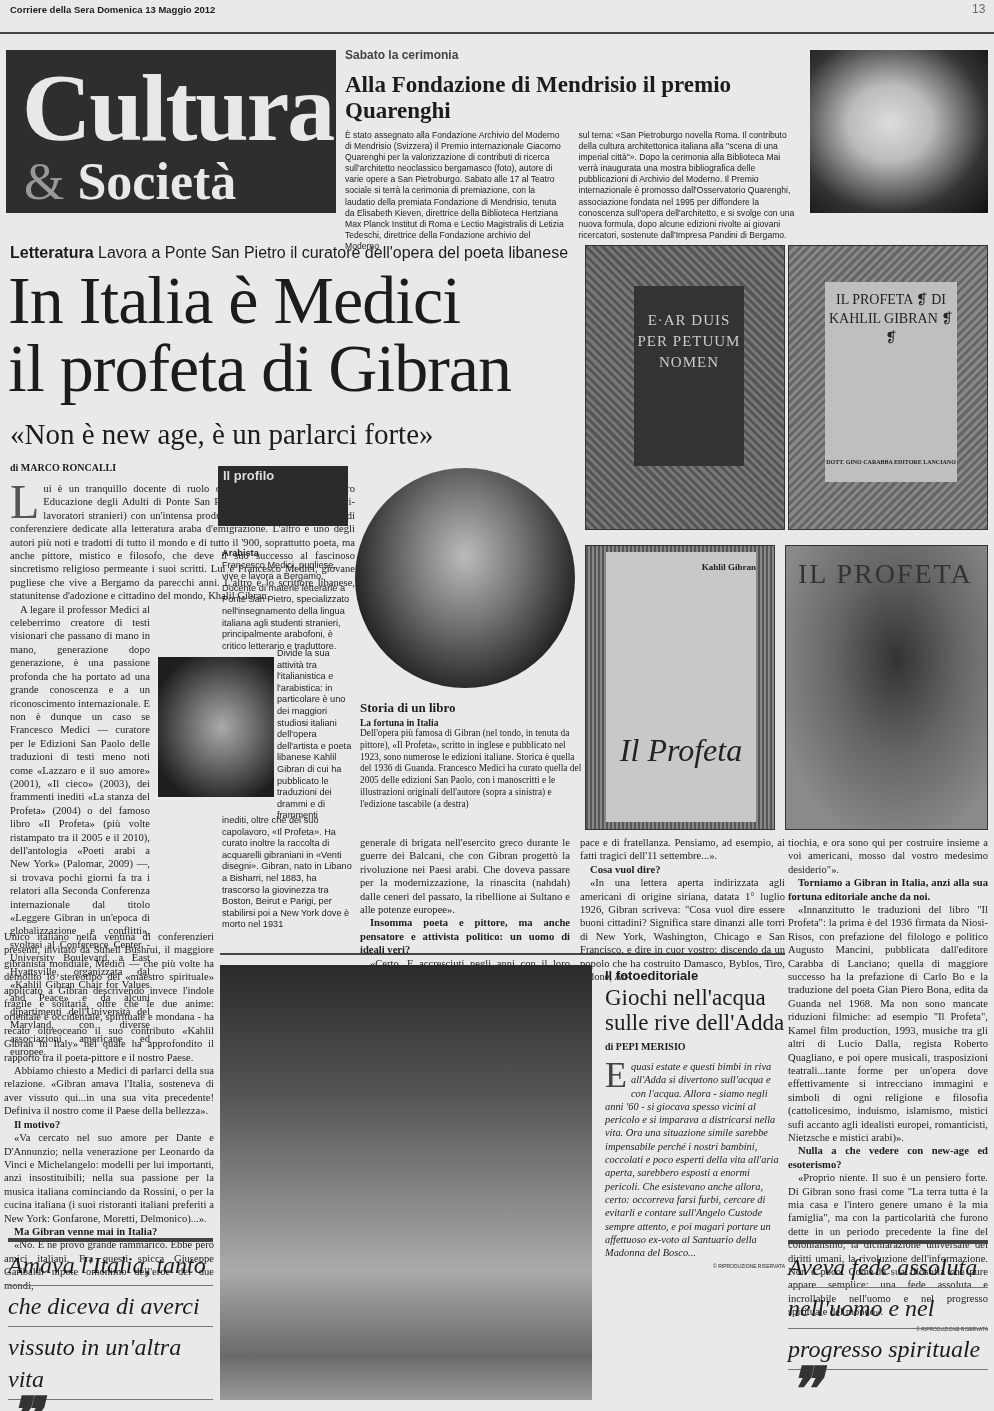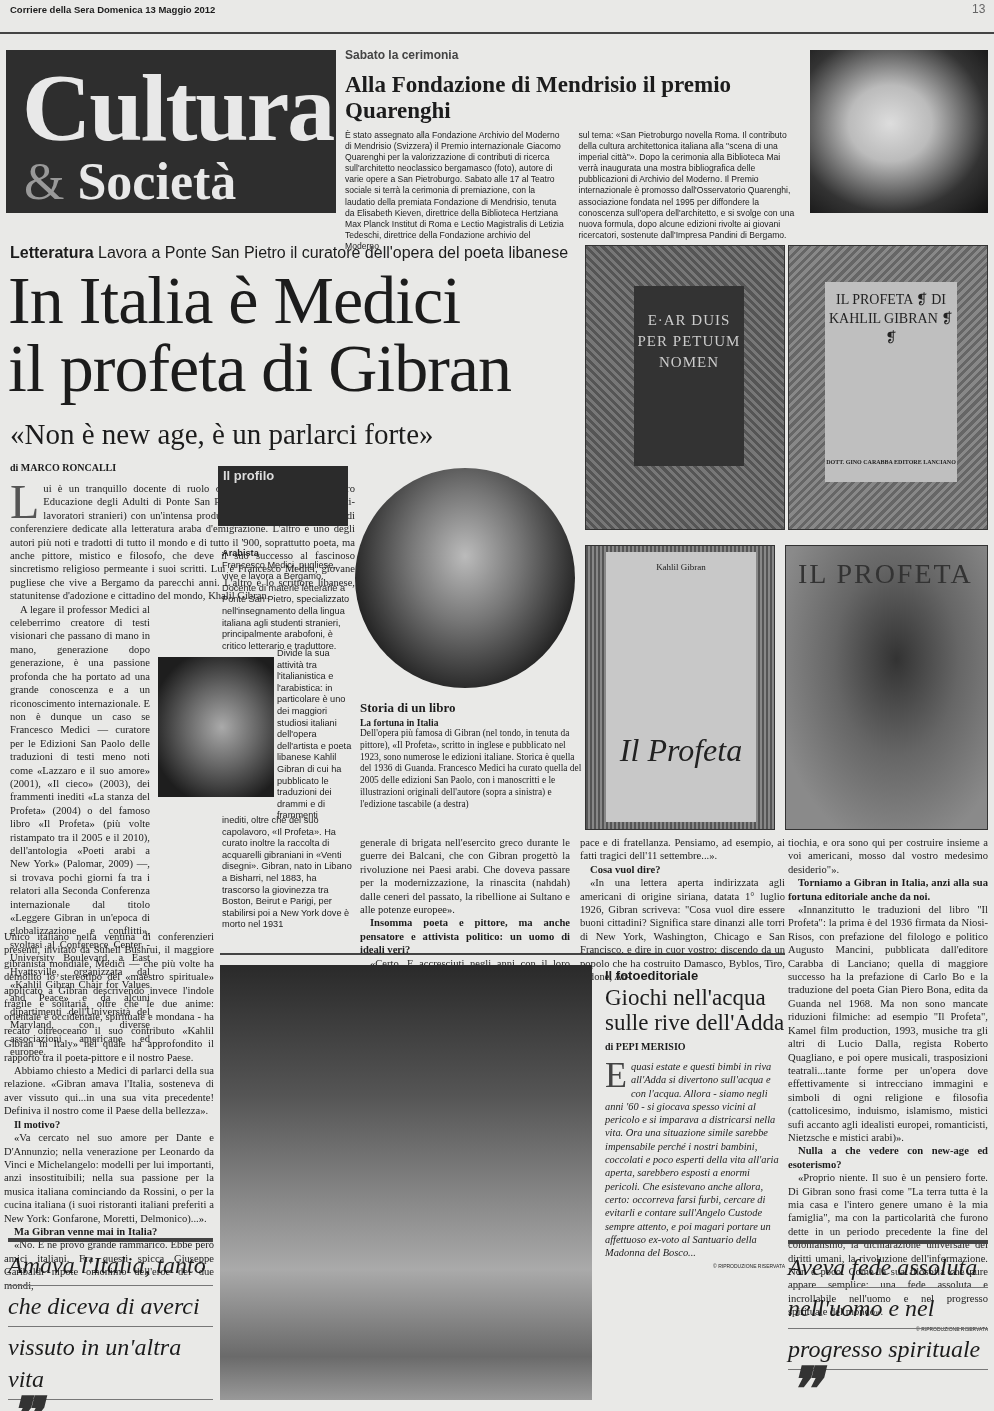--- a/index.html
+++ b/index.html
@@ -52,21 +52,21 @@
   #covers { left: 585px; top: 245px; width: 403px; height: 585px; }
   .cover { position: absolute; background: #6f6f6f; border: 1px solid #333; }
   .cover .inner { position: absolute; background: #bfbfbf; color: #222; font-family: "Liberation Serif", serif; text-align: center; }
   #cover1 { left: 0; top: 0; width: 200px; height: 285px; background: repeating-linear-gradient(45deg,#555 0 3px,#777 3px 6px); }
   #cover1 .inner { left: 48px; top: 40px; width: 110px; height: 180px; background: #333; color: #ccc; font-size: 15px; line-height: 21px; padding-top: 24px; letter-spacing: 1px; }
   #cover2 { left: 203px; top: 0; width: 200px; height: 285px; background: repeating-linear-gradient(-45deg,#666 0 3px,#888 3px 6px); }
   #cover2 .inner { left: 36px; top: 36px; width: 132px; height: 200px; font-size: 14px; line-height: 19px; padding-top: 8px; }
   #cover2 .pub { position: absolute; bottom: 10px; left: 0; right: 0; font-size: 6px; font-weight: bold; }
   #cover3 { left: 0; top: 300px; width: 190px; height: 285px; background: repeating-linear-gradient(90deg,#555 0 2px,#888 2px 4px); }
   #cover3 .inner { left: 20px; top: 6px; width: 150px; height: 270px; background: #c8c8c8; }
-  #cover3 .author { position:absolute; top: 10px; left:0; right:0; font-size: 9px; font-weight: normal; }
+  #cover3 .author { position:absolute; top: 10px; left:0; right:0; font-size: 9px; font-weight: bold; text-align: right; }
   #cover3 .title { position:absolute; top: 180px; left:0; right:0; font-size: 32px; font-style: italic; }
   #cover4 { left: 200px; top: 300px; width: 203px; height: 285px; background: radial-gradient(ellipse at 55% 40%, #333 0%, #666 40%, #8a8a8a 80%); }
   #cover4 .t { position:absolute; top: 12px; left: 12px; font-size: 28px; color: #333; font-family: "Liberation Serif", serif; letter-spacing: 2px; }
 
   #col2 { left: 360px; top: 836px; width: 210px; }
   #col3 { left: 580px; top: 836px; width: 205px; }
   #col4 { left: 788px; top: 836px; width: 200px; }
   #col1b { left: 4px; top: 930px; width: 210px; }
 
   #mid-rule { left: 220px; top: 953px; width: 565px; height: 2px; background: #444; }

